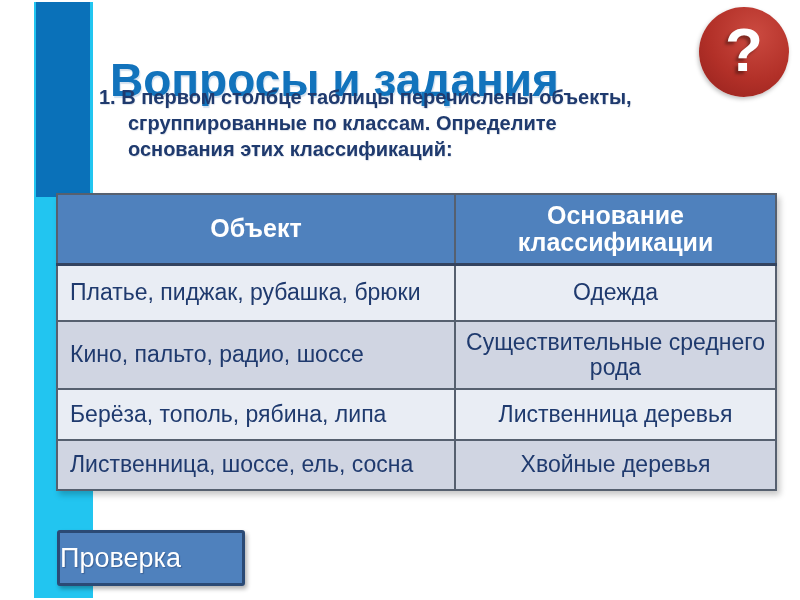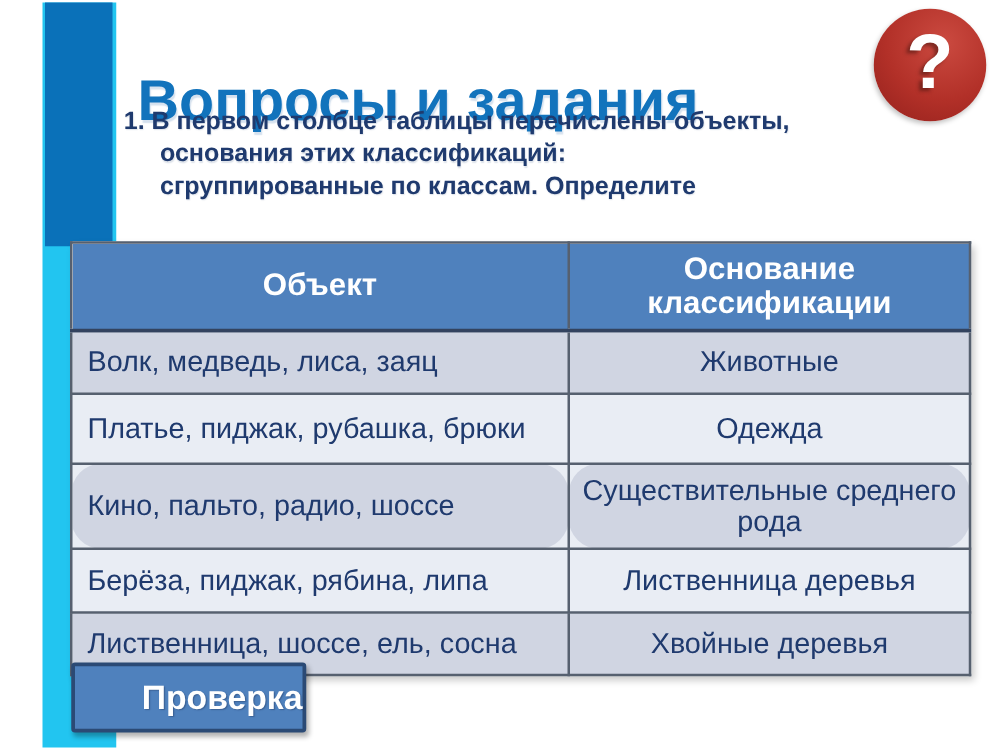--- a/index.html
+++ b/index.html
@@ -69,79 +69,75 @@
     font-size:25px;font-weight:bold;text-align:center;
     height:68px;padding:0 8px;
     border-bottom:3px solid #33435f;
   }
   td.obj{text-align:left;padding:2px 6px 2px 12px;}
   td.basis{text-align:center;padding:2px 10px;}
   tr.dark td{background:var(--row_dark);}
   tr.light td{background:var(--row_light);}
   tr.r1 td{height:44px;}
   tr.r2 td{height:50px;}
-  tr.r3 td{height:62px;border-radius:24px;}
+  tr.r3 td{height:62px;}
   tr.r4 td{height:45px;}
   tr.r5 td{height:44px;}
   
   .check-btn{
     position:absolute;left:57px;top:530px;width:188px;height:56px;
     background:var(--button_fill);
     border:3px solid var(--button_border);
     border-radius:3px;
     box-sizing:border-box;
-    display:flex;align-items:center;justify-content:flex-end;
-    color:#ffffff;font-size:27px;font-weight:bold;
+    display:flex;align-items:center;justify-content:flex-start;
+    color:#ffffff;font-size:27px;font-weight:normal;
     box-shadow:2px 3px 4px rgba(0,0,0,0.3);
     cursor:pointer;
     text-shadow:1px 1px 1px rgba(30,50,90,0.4);
   }
 </style>
 </head>
 <body>
 
 <div class="accent-under"></div>
 <div class="accent-dark"></div>
 
 <h1 class="slide-title">Вопросы и задания</h1>
 
 <div class="badge">
   <span class="qmark">?</span>
 </div>
 
 <div class="task">
   <div>1. В первом столбце таблицы перечислены объекты,</div>
+  <div class="cont">сгруппированные по классам. Определите</div>
   <div class="cont">основания этих классификаций:</div>
-  <div class="cont">сгруппированные по классам. Определите</div>
 </div>
 
 <table class="cls">
   <colgroup>
       <col class="c1">
       <col class="c2">
     </colgroup>
   <tbody>
       <tr class="hdr">
     <th>Объект</th>
     <th>Основание классификации</th>
   </tr>
-  <tr class="dark r1">
-    <td class="obj">Волк, медведь, лиса, заяц</td>
-    <td class="basis">Животные</td>
-  </tr>
   <tr class="light r2">
     <td class="obj">Платье, пиджак, рубашка, брюки</td>
     <td class="basis">Одежда</td>
   </tr>
   <tr class="dark r3">
     <td class="obj">Кино, пальто, радио, шоссе</td>
     <td class="basis">Существительные среднего рода</td>
   </tr>
   <tr class="light r4">
-    <td class="obj">Берёза, пиджак, рябина, липа</td>
+    <td class="obj">Берёза, тополь, рябина, липа</td>
     <td class="basis">Лиственница деревья</td>
   </tr>
   <tr class="dark r5">
     <td class="obj">Лиственница, шоссе, ель, сосна</td>
     <td class="basis">Хвойные деревья</td>
   </tr>
 </tbody>
   </table>
 
 <div class="check-btn">

